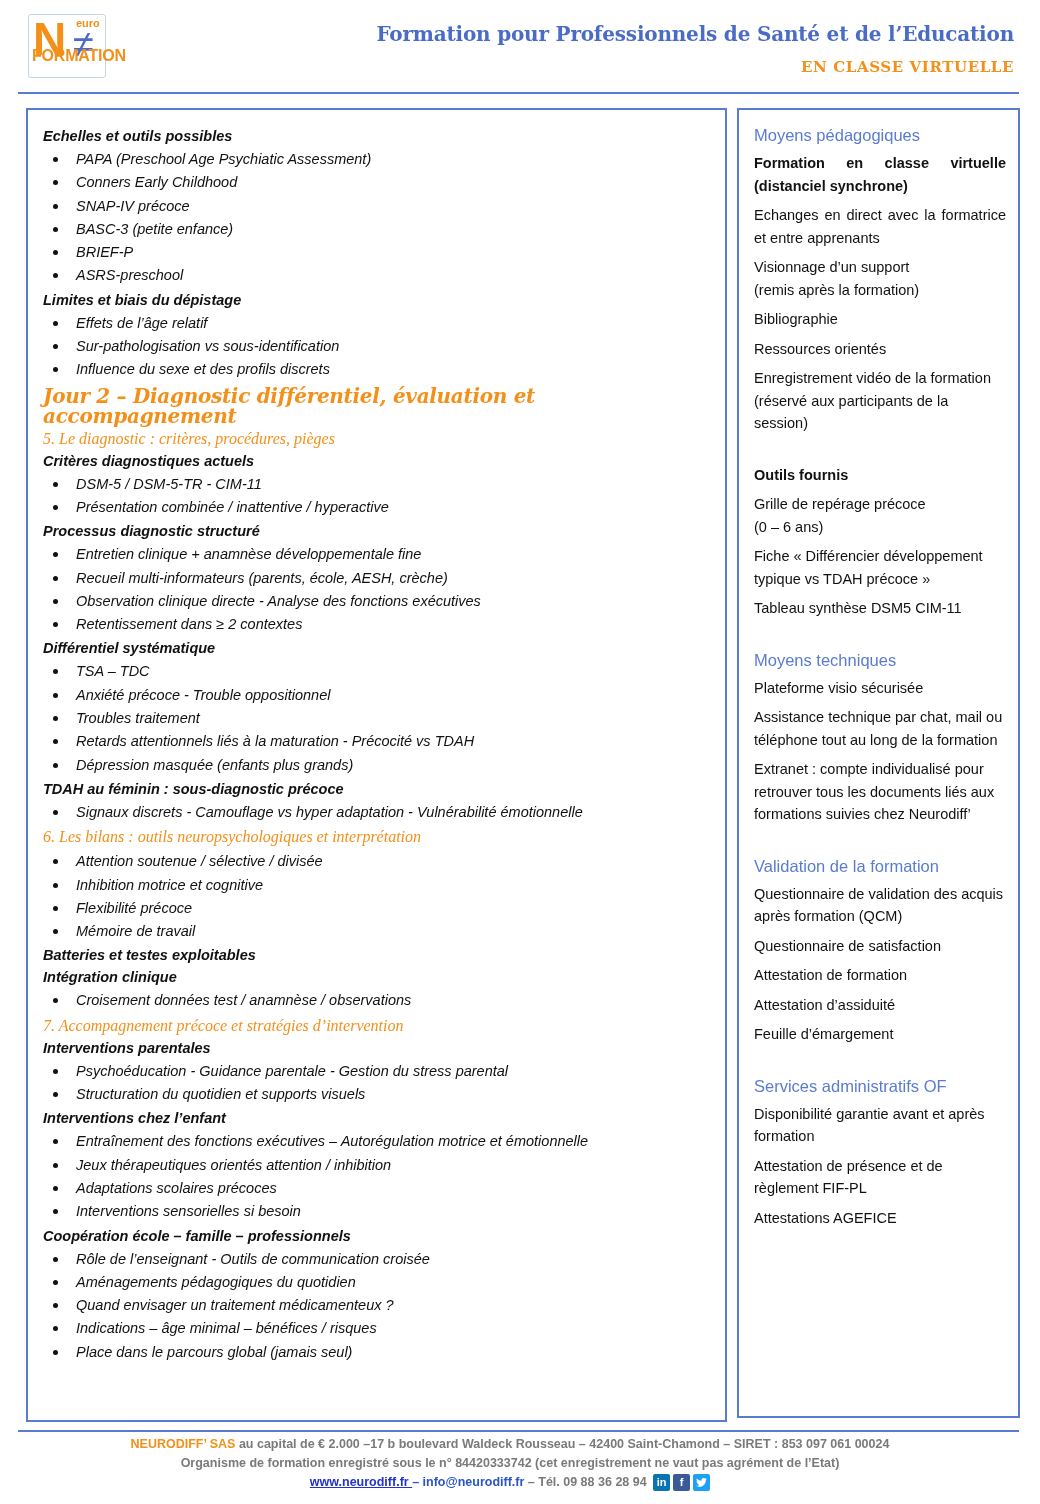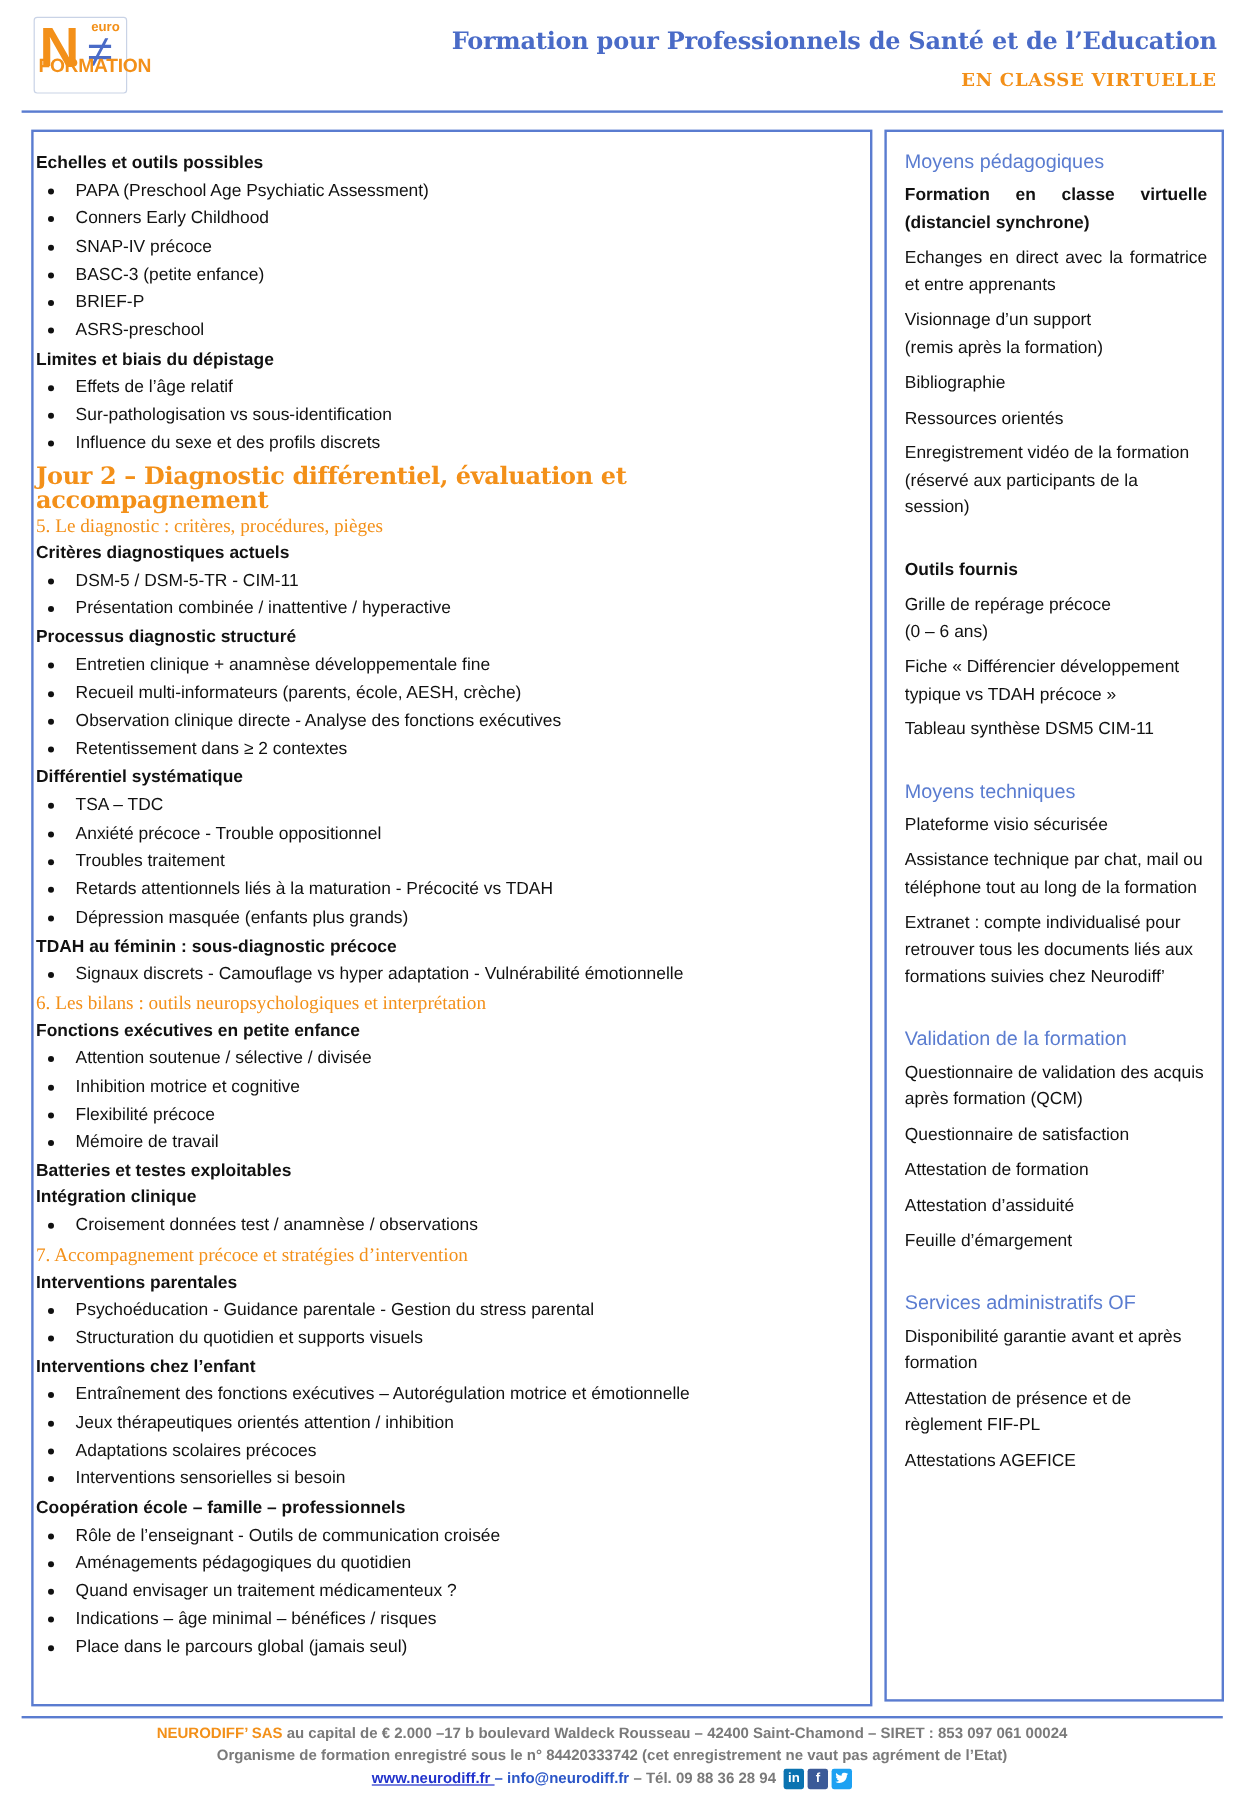--- a/index.html
+++ b/index.html
@@ -13,21 +13,21 @@
   .logo .form { position: absolute; left: 3px; top: 32px; font-size: 16px; color: #f39019; font-weight: bold; letter-spacing: -0.2px; }
 
   .title { position: absolute; right: 26px; top: 22px; font-family: "DejaVu Serif", "Liberation Serif", serif; font-weight: bold; font-size: 20px; color: #4a6bc7; letter-spacing: -0.2px; }
   .subtitle { position: absolute; right: 26px; top: 58px; font-family: "DejaVu Serif", "Liberation Serif", serif; font-weight: bold; font-size: 15px; color: #f39019; letter-spacing: 0.6px; }
 
   .rule-top { position: absolute; left: 18px; top: 92px; width: 1001px; height: 2px; background: #5a7cd0; }
 
   .box-left { position: absolute; left: 26px; top: 108px; width: 701px; height: 1314px; border: 2px solid #5a7cd0; }
   .box-right { position: absolute; left: 737px; top: 108px; width: 283px; height: 1310px; border: 2px solid #5a7cd0; }
 
-  .left-content { position: absolute; left: 2px; top: 14px; right: 8px; }
+  .left-content { position: absolute; left: 15px; top: 14px; right: 8px; font-style: italic; }
   .h-sub { font-weight: bold; font-size: 14.5px; color: #111; line-height: 19px; margin: 3px 0 2px 0; }
   .h-day { font-family: "DejaVu Serif", serif; font-weight: bold; font-size: 20px; color: #f39019; line-height: 20px; margin: 4px 0 2px 0; letter-spacing: -0.3px; }
   .h-mod { font-family: "Liberation Serif", serif; font-size: 16px; color: #f39019; line-height: 20px; margin: 3px 0 3px 0; }
   ul.bl { list-style: none; margin: 0 0 0 0; }
   ul.bl li { position: relative; padding-left: 33px; font-size: 14.5px; line-height: 23.3px; color: #111; }
   ul.bl li::before { content: ""; position: absolute; left: 10px; top: 9px; width: 5px; height: 5px; border-radius: 50%; background: #111; }
 
   .right-content { position: absolute; left: 15px; top: 14px; right: 12px; }
   .r-head { font-size: 16.5px; color: #5a7cd0; line-height: 22px; margin-bottom: 6px; }
   .r-item { font-size: 14.5px; line-height: 22.5px; color: #111; margin-bottom: 7px; }
@@ -99,21 +99,20 @@
         <li>Anxiété précoce - Trouble oppositionnel</li>
         <li>Troubles traitement</li>
         <li>Retards attentionnels liés à la maturation - Précocité vs TDAH</li>
         <li>Dépression masquée (enfants plus grands)</li>
       </ul>
       <div class="h-sub">TDAH au féminin : sous-diagnostic précoce</div>
       <ul class="bl">
         <li>Signaux discrets - Camouflage vs hyper adaptation - Vulnérabilité émotionnelle</li>
       </ul>
       <div class="h-mod">6. Les bilans : outils neuropsychologiques et interprétation</div>
-      <div class="h-sub">Fonctions exécutives en petite enfance</div>
       <ul class="bl">
         <li>Attention soutenue / sélective / divisée</li>
         <li>Inhibition motrice et cognitive</li>
         <li>Flexibilité précoce</li>
         <li>Mémoire de travail</li>
       </ul>
       <div class="h-sub">Batteries et testes exploitables</div>
       <div class="h-sub">Intégration clinique</div>
       <ul class="bl">
         <li>Croisement données test / anamnèse / observations</li>

